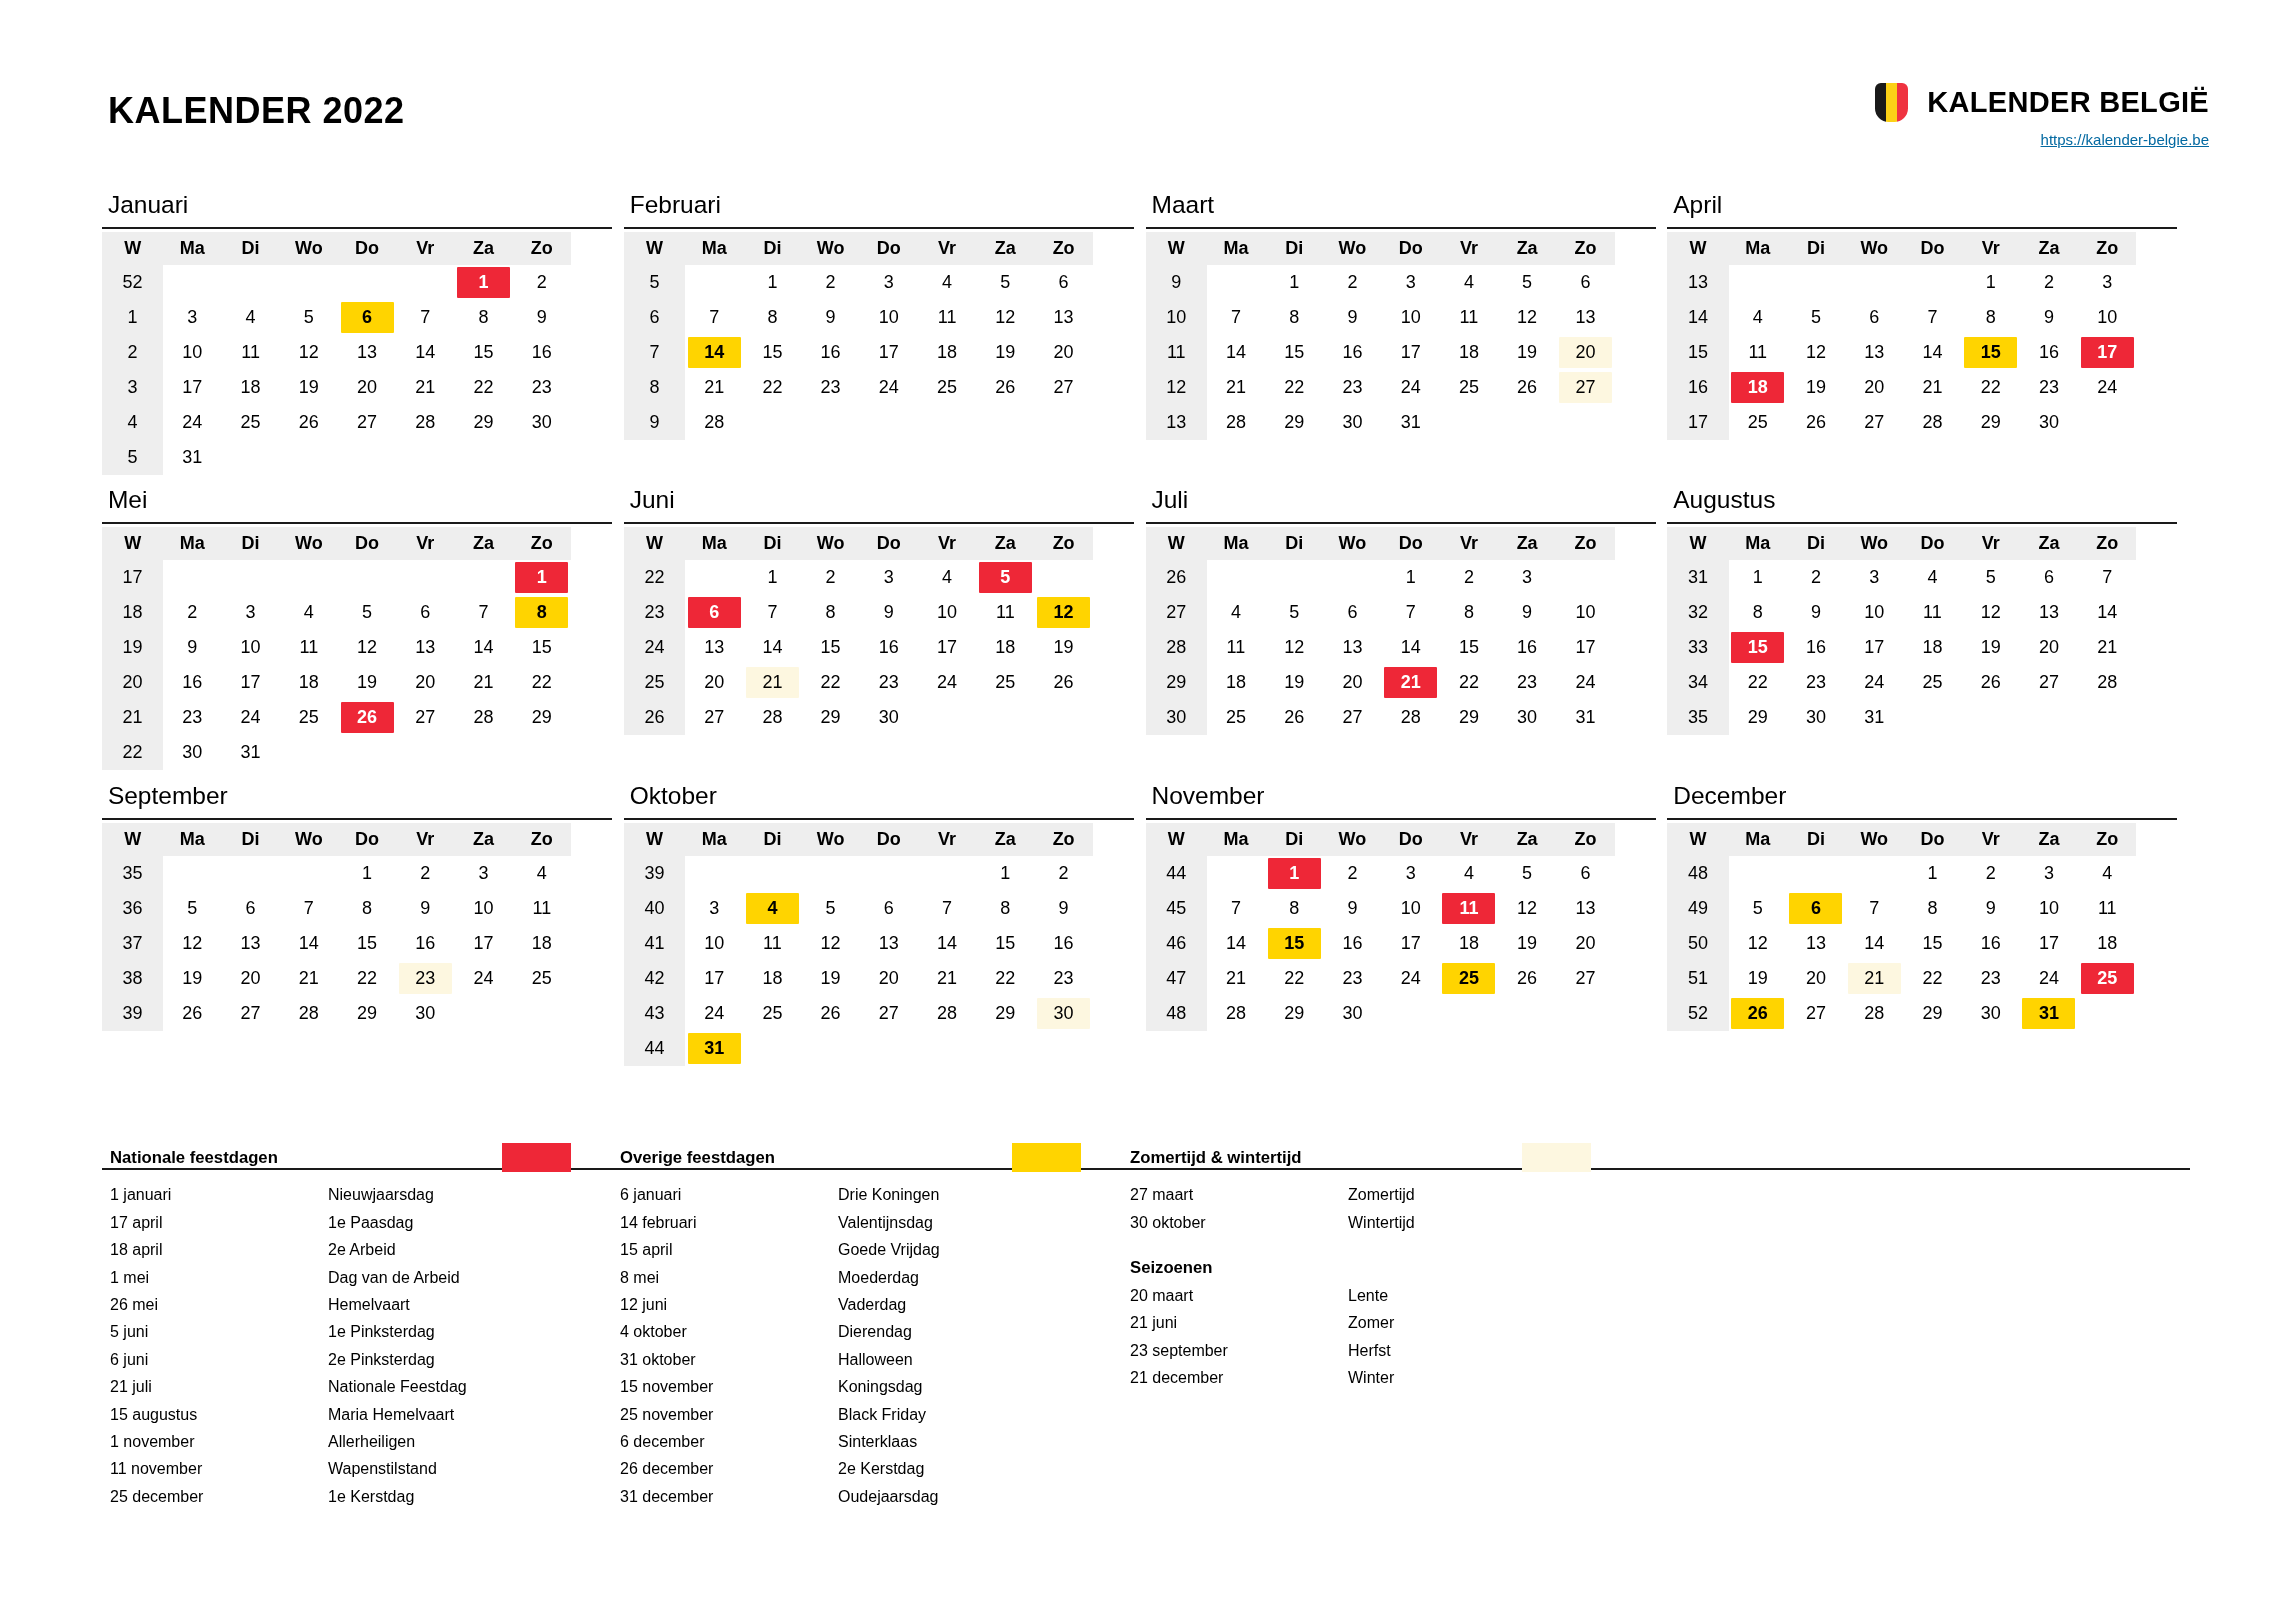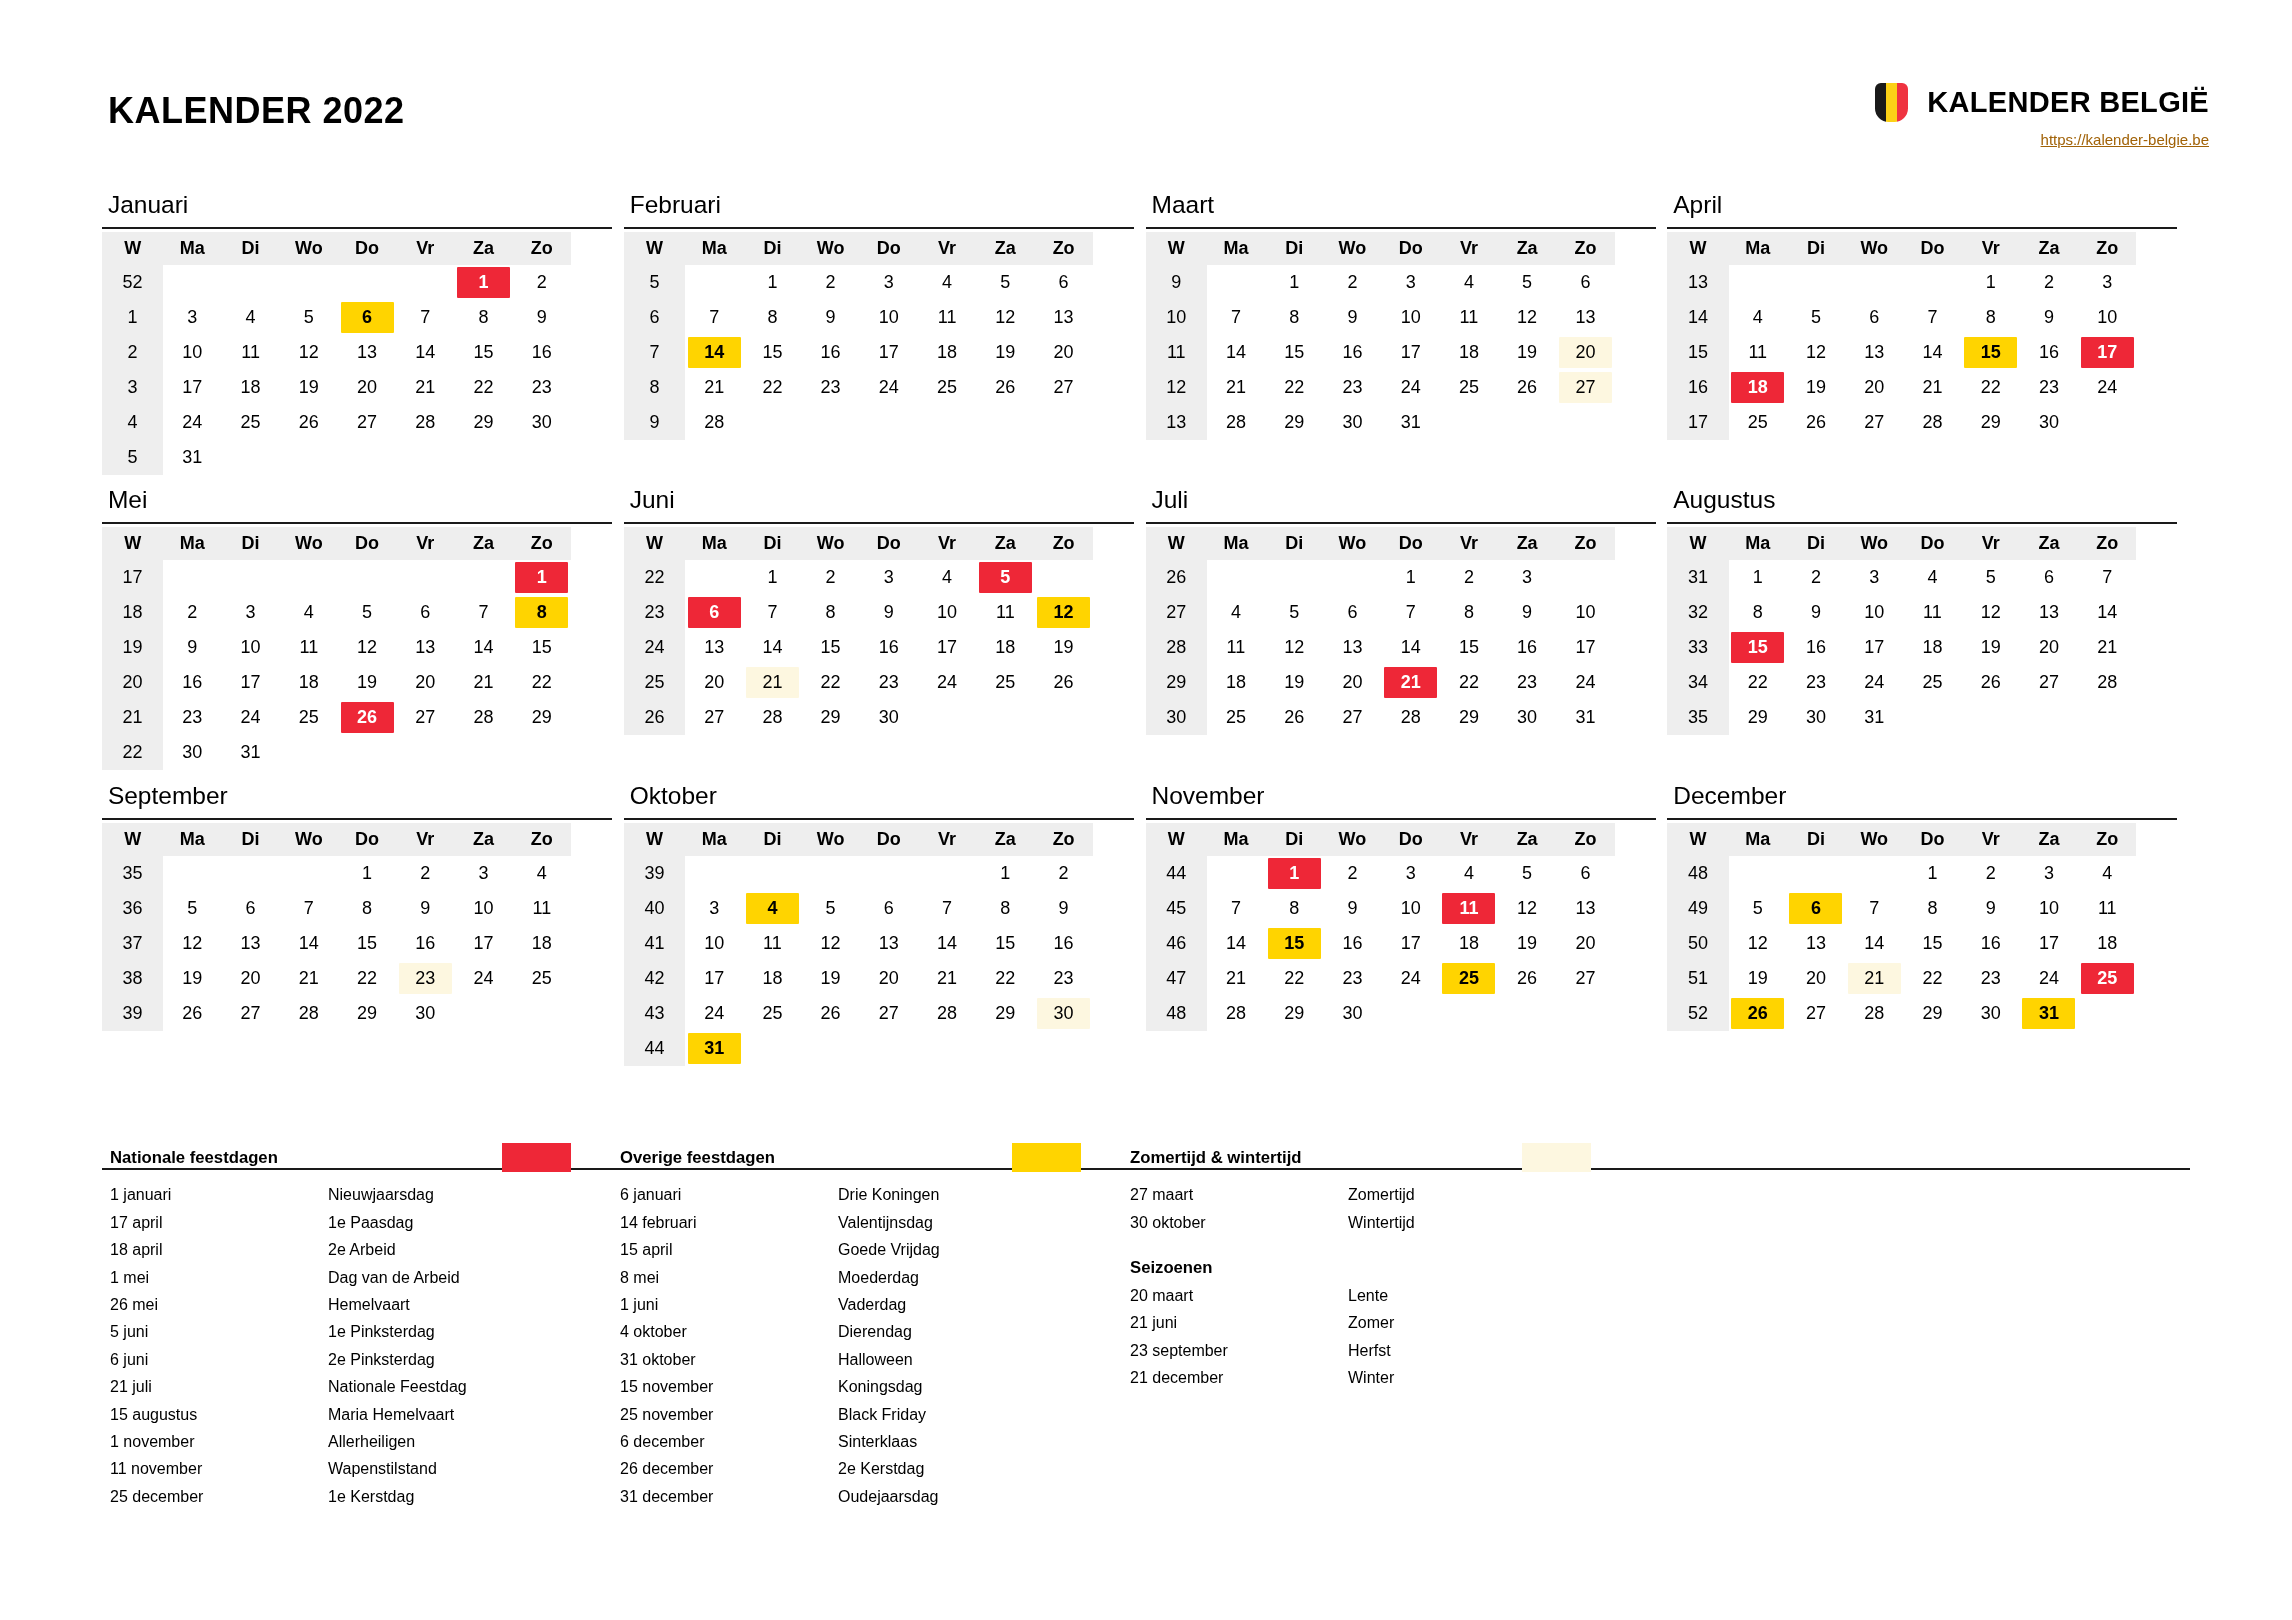--- a/index.html
+++ b/index.html
@@ -62,21 +62,21 @@
   .flag-yellow { background: #fcd116; }
   .flag-red { background: #ef3340; }
   .brand-name {
     font-size: 29px;
     font-weight: bold;
     letter-spacing: 0.3px;
   }
   .brand-url {
     margin-top: 8.8px;
     font-size: 15px;
-    color: #a16207;
+    color: #0369a1;
     text-decoration: underline;
     display: block;
   }
 
   
   .months {
     position: absolute;
     left: 102px;
     top: 191px;
     width: 2088px;
@@ -2024,21 +2024,21 @@
           </div>
           <div class="legend-row">
             <div class="legend-date">15 april</div>
             <div class="legend-label">Goede Vrijdag</div>
           </div>
           <div class="legend-row">
             <div class="legend-date">8 mei</div>
             <div class="legend-label">Moederdag</div>
           </div>
           <div class="legend-row">
-            <div class="legend-date">1 juni</div>
+            <div class="legend-date">12 juni</div>
             <div class="legend-label">Vaderdag</div>
           </div>
           <div class="legend-row">
             <div class="legend-date">4 oktober</div>
             <div class="legend-label">Dierendag</div>
           </div>
           <div class="legend-row">
             <div class="legend-date">31 oktober</div>
             <div class="legend-label">Halloween</div>
           </div>

